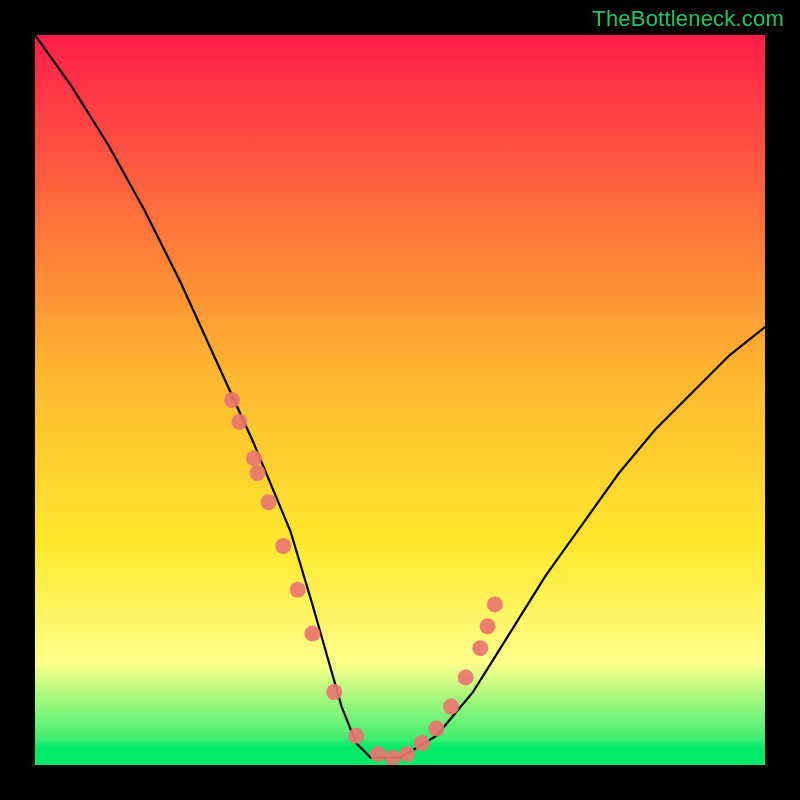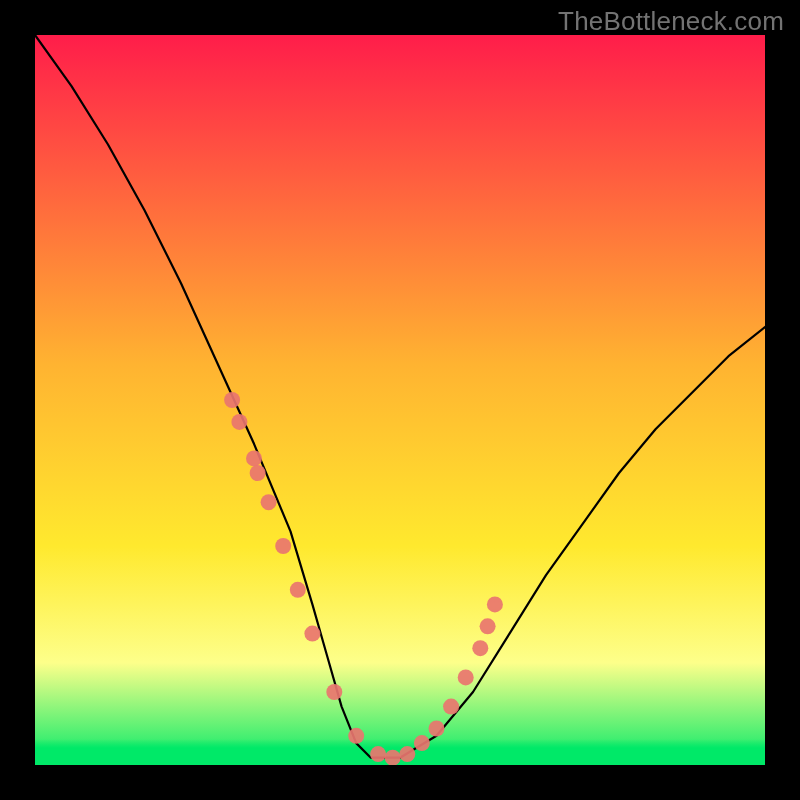--- a/index.html
+++ b/index.html
@@ -8,22 +8,22 @@
     width: 800px;
     height: 800px;
     background: #000;
     position: relative;
   }
   .watermark {
     position: absolute;
     top: 6px;
     right: 16px;
     font-family: Arial, Helvetica, sans-serif;
-    font-size: 26px;
-    color: #737373;
+    font-size: 22px;
+    color: #22c55e;
     font-weight: 500;
     letter-spacing: 0.2px;
   }
   .plot {
     position: absolute;
     left: 35px;
     top: 35px;
     width: 730px;
     height: 730px;
     overflow: hidden;

